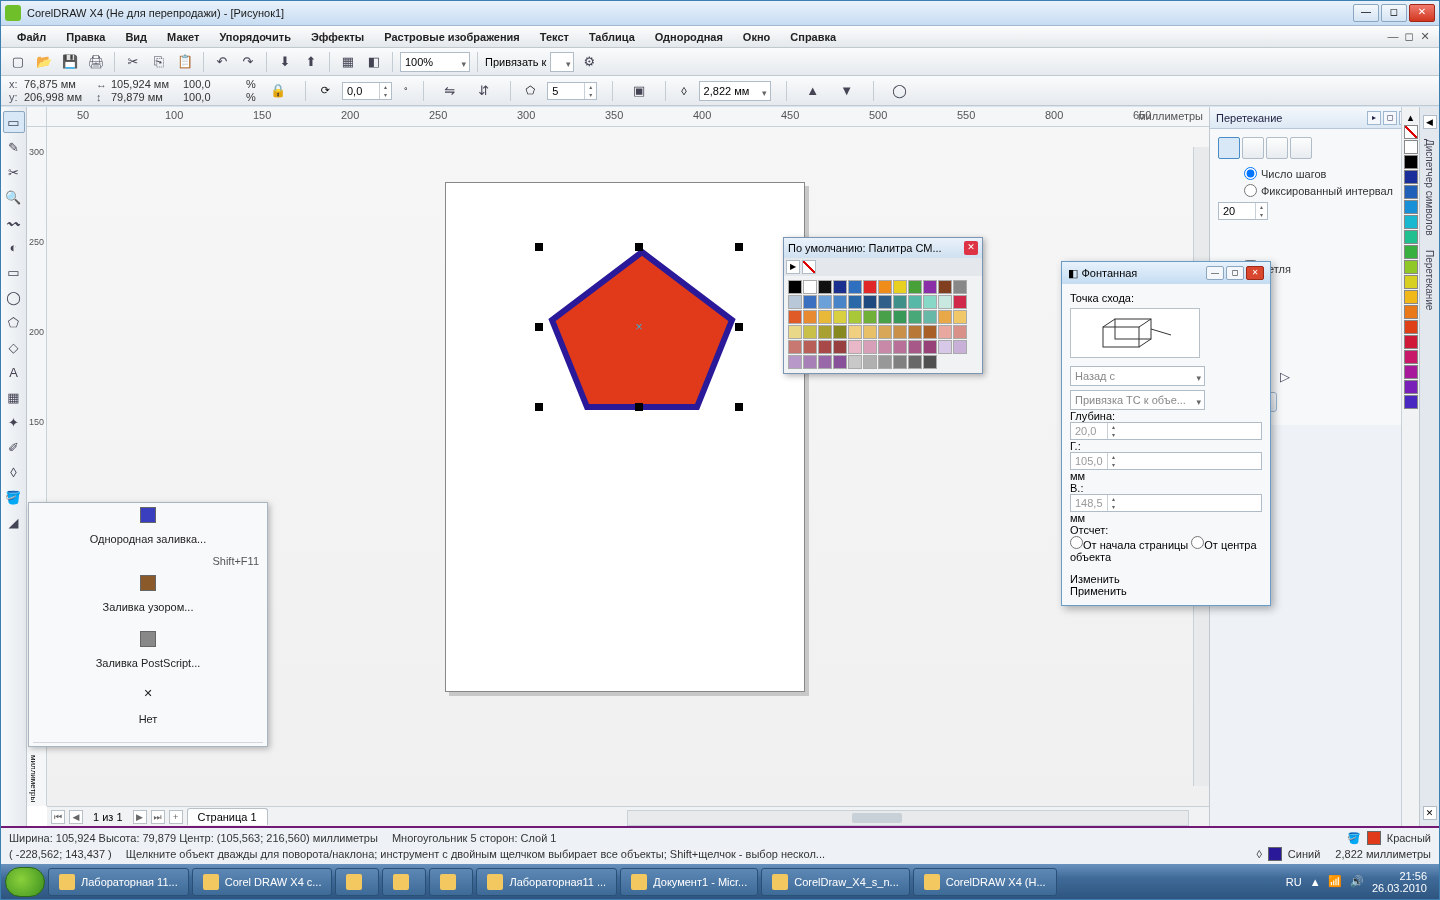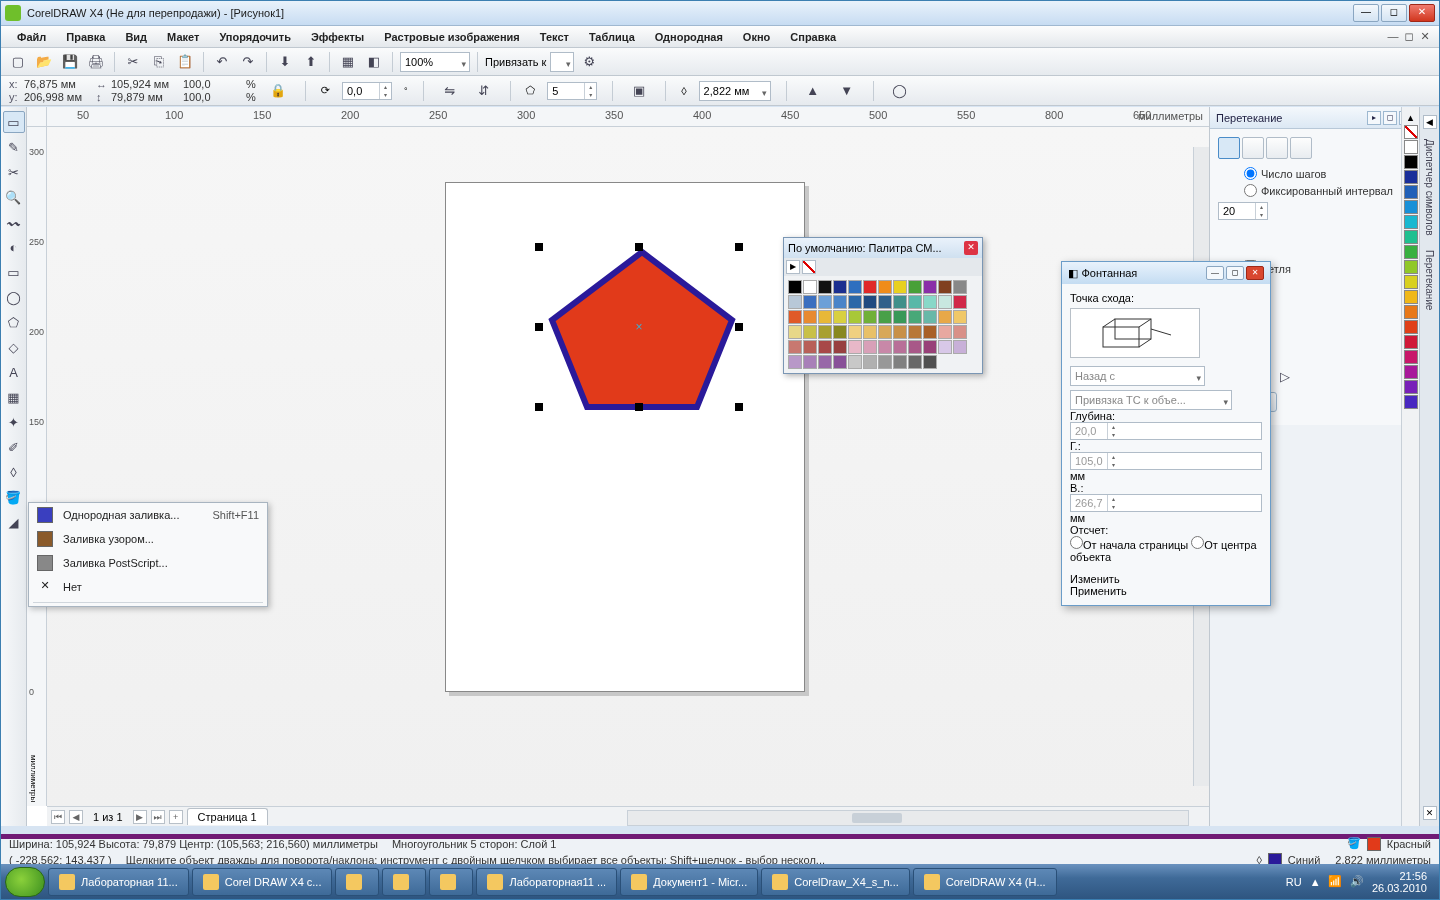--- a/index.html
+++ b/index.html
@@ -64,41 +64,41 @@
 .docker .tabbtns{display:flex;gap:2px;margin-bottom:8px;}
 .docker .tabbtns .tb{width:22px;height:22px;border:1px solid #b0bcc8;background:linear-gradient(#fdfdfd,#e8ecf0);border-radius:2px;}
 .docker .tabbtns .tb.active{border-color:#4a8cc8;background:#d8e8f6;}
 .docker .radio{display:flex;align-items:center;gap:4px;margin:4px 0;color:#333;}
 .docker .radio input{margin:0;}
 .docker label{font-size:11px;color:#333;padding-left:26px;}
 .docker .frow{display:flex;align-items:center;gap:6px;margin:5px 0;}
 .docker .fbtn{padding:3px 10px;border:1px solid #9db8d0;background:linear-gradient(#fdfdfd,#e4ecf4);border-radius:3px;color:#333;}
 .docker .fbtn.disabled{color:#999;}
 .fly-menu{position:absolute;left:27px;top:501px;width:240px;background:#f8f9fa;border:1px solid #a8b4c0;box-shadow:2px 2px 6px rgba(0,0,0,.25);}
-.fly-menu .fm-item{display:flex;align-items:center;padding:4px 8px;gap:10px;color:#222;}
+.fly-menu .fm-item{display:flex;align-items:center;padding:4px 8px;gap:10px;color:#222;flex-direction:column;}
 .fly-menu .fm-item .ic{width:16px;height:16px;background:#888;border:1px solid #666;}
 .fly-menu .fm-item .sc{margin-left:auto;color:#555;}
 .fly-menu .fm-sep{height:1px;background:#d0d6dc;margin:3px 4px;}
 .palette-fly{position:absolute;left:782px;top:236px;width:200px;background:#e8edf2;border:1px solid #7a96b4;box-shadow:2px 2px 6px rgba(0,0,0,.3);}
 .palette-fly .hdr2{height:20px;background:linear-gradient(#eaf2fb,#cfe0f0);display:flex;align-items:center;padding:0 4px;font-size:11px;}
 .palette-fly .hdr2 .x{margin-left:auto;width:14px;height:14px;background:#d34;color:#fff;text-align:center;line-height:12px;font-size:9px;border-radius:2px;}
 .palette-fly .grid{display:grid;grid-template-columns:repeat(12,14px);gap:1px;padding:4px;background:#f0f2f4;}
 .palette-fly .sw{width:14px;height:14px;border:1px solid #aaa;}
 .palette-fly .nav{display:flex;gap:2px;padding:2px;background:#e4e8ec;}
 .palette-fly .nav span{width:14px;height:14px;border:1px solid #b0bcc8;background:#fff;font-size:8px;text-align:center;line-height:12px;}
 .extrude-win{position:absolute;left:1060px;top:260px;width:210px;background:#f6f8fa;border:1px solid #6a9cc8;box-shadow:3px 3px 8px rgba(0,0,0,.3);}
 .extrude-win .ttl{height:22px;background:linear-gradient(#e8f2fc,#c4dcf2);display:flex;align-items:center;padding:0 6px;}
 .extrude-win .ttl .wb{margin-left:auto;display:flex;gap:2px;}
 .extrude-win .ttl .wb span{width:18px;height:14px;border:1px solid #8aa6c1;background:#f4f8fc;font-size:8px;text-align:center;line-height:12px;border-radius:2px;}
 .extrude-win .ttl .wb span.cl{background:#d9472f;color:#fff;border-color:#a02818;}
 .extrude-win .bdy{padding:8px;}
 .extrude-win .preview{width:130px;height:50px;border:1px solid #b8c0c8;background:#fff;margin:4px 0 8px;display:flex;align-items:center;justify-content:center;}
 .color-strip{position:absolute;right:20px;top:106px;bottom:73px;width:18px;background:#f0f2f4;border-left:1px solid #c8d0d8;display:flex;flex-direction:column;align-items:center;padding-top:4px;gap:1px;}
 .color-strip .csw{width:14px;height:14px;border:1px solid #888;}
-.statusbar{position:absolute;left:0;right:0;bottom:35px;height:30px;background:#eef2f6;border-top:5px solid #701a75;padding:3px 8px;font-size:10.5px;color:#333;display:flex;flex-direction:column;justify-content:center;gap:2px;}
+.statusbar{position:absolute;left:0;right:0;bottom:35px;height:38px;background:#eef2f6;border-top:2px solid #701a75;padding:3px 8px;font-size:10.5px;color:#333;display:flex;flex-direction:column;justify-content:center;gap:2px;}
 .statusbar .sr{display:flex;align-items:center;gap:14px;}
 .statusbar .fill-ind{margin-left:auto;display:flex;align-items:center;gap:6px;}
 .statusbar .fill-ind .sq{width:14px;height:14px;border:1px solid #666;}
 .taskbar{position:absolute;left:0;right:0;bottom:0;height:35px;background:linear-gradient(#6a92bf,#3f6a98 40%,#2e5580);display:flex;align-items:center;padding:0 4px;gap:3px;}
 .taskbar .start{width:40px;height:30px;background:radial-gradient(circle at 40% 40%,#8bd13b,#3b8f1f);border-radius:15px;border:1px solid #2a6814;}
 .taskbar .titem{height:28px;padding:0 10px;background:linear-gradient(#5d88b6,#3e6a98);border:1px solid #2a5078;border-radius:3px;color:#fff;display:flex;align-items:center;gap:6px;max-width:150px;overflow:hidden;white-space:nowrap;}
 .taskbar .titem .ti{width:16px;height:16px;background:#f4c860;border-radius:2px;}
 .taskbar .tray{margin-left:auto;display:flex;align-items:center;gap:8px;color:#fff;font-size:10px;padding:0 8px;}
 .taskbar .tray .col{display:flex;flex-direction:column;align-items:flex-end;line-height:12px;}
 .vscroll{position:absolute;right:0;top:20px;bottom:20px;width:16px;background:#e8eaec;border-left:1px solid #c8d0d8;}
@@ -521,37 +521,37 @@
               <rect x="20" y="6" width="36" height="20"></rect>
               <line x1="8" y1="14" x2="20" y2="6"></line>
               <line x1="44" y1="14" x2="56" y2="6"></line>
               <line x1="44" y1="34" x2="56" y2="26"></line>
               <line x1="56" y1="16" x2="76" y2="22"></line>
             </g>
           </svg>
       </div>
       <div class="combo" style="width:135px;color:#888">Назад с уменьшением</div>
       <div style="height:4px"></div>
-      <div class="combo" style="width:162px;color:#888">Привязка ТС к объе...</div>
+      <div class="combo" style="width:135px;color:#888">Привязка ТС к объе...</div>
       <div class="frow"><span class="lb">Глубина:</span><div class="spinbox">
             <span class="sv" style="color:#999">20,0</span>
             <div class="sp">
               <span>▴</span>
               <span>▾</span>
             </div>
           </div></div>
       <div class="frow"><span class="lb">Г.:</span><div class="spinbox">
             <span class="sv" style="color:#999">105,0</span>
             <div class="sp">
               <span>▴</span>
               <span>▾</span>
             </div>
           </div><span>мм</span></div>
       <div class="frow"><span class="lb">В.:</span><div class="spinbox">
-            <span class="sv" style="color:#999">266,7</span>
+            <span class="sv" style="color:#999">148,5</span>
             <div class="sp">
               <span>▴</span>
               <span>▾</span>
             </div>
           </div><span>мм</span></div>
       <div>Отсчет:</div>
       <label class="radio"><input type="radio" name="ex" style=""><span>От начала страницы</span></label>
       <label class="radio"><input type="radio" name="ex" style=""><span>От центра объекта</span></label>
       <div class="frow" style="margin-top:10px">
         <div class="fbtn">Изменить</div>

